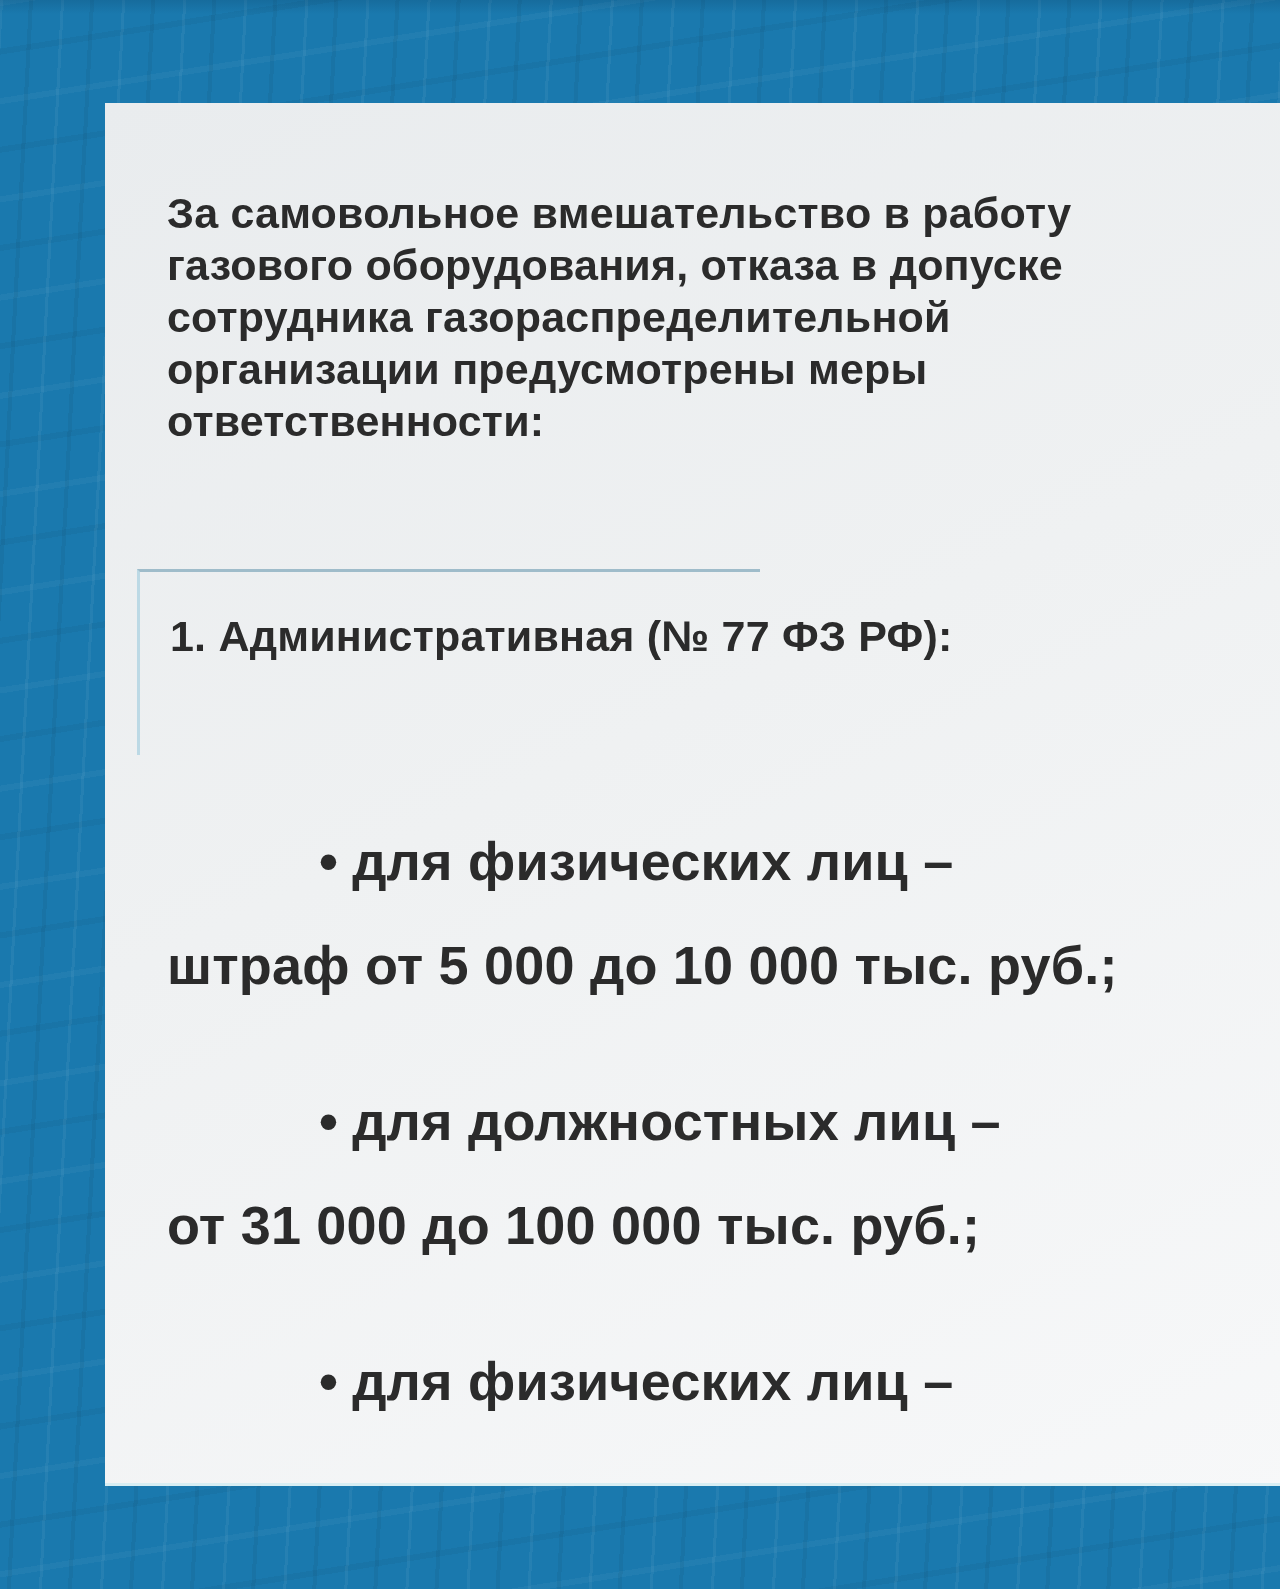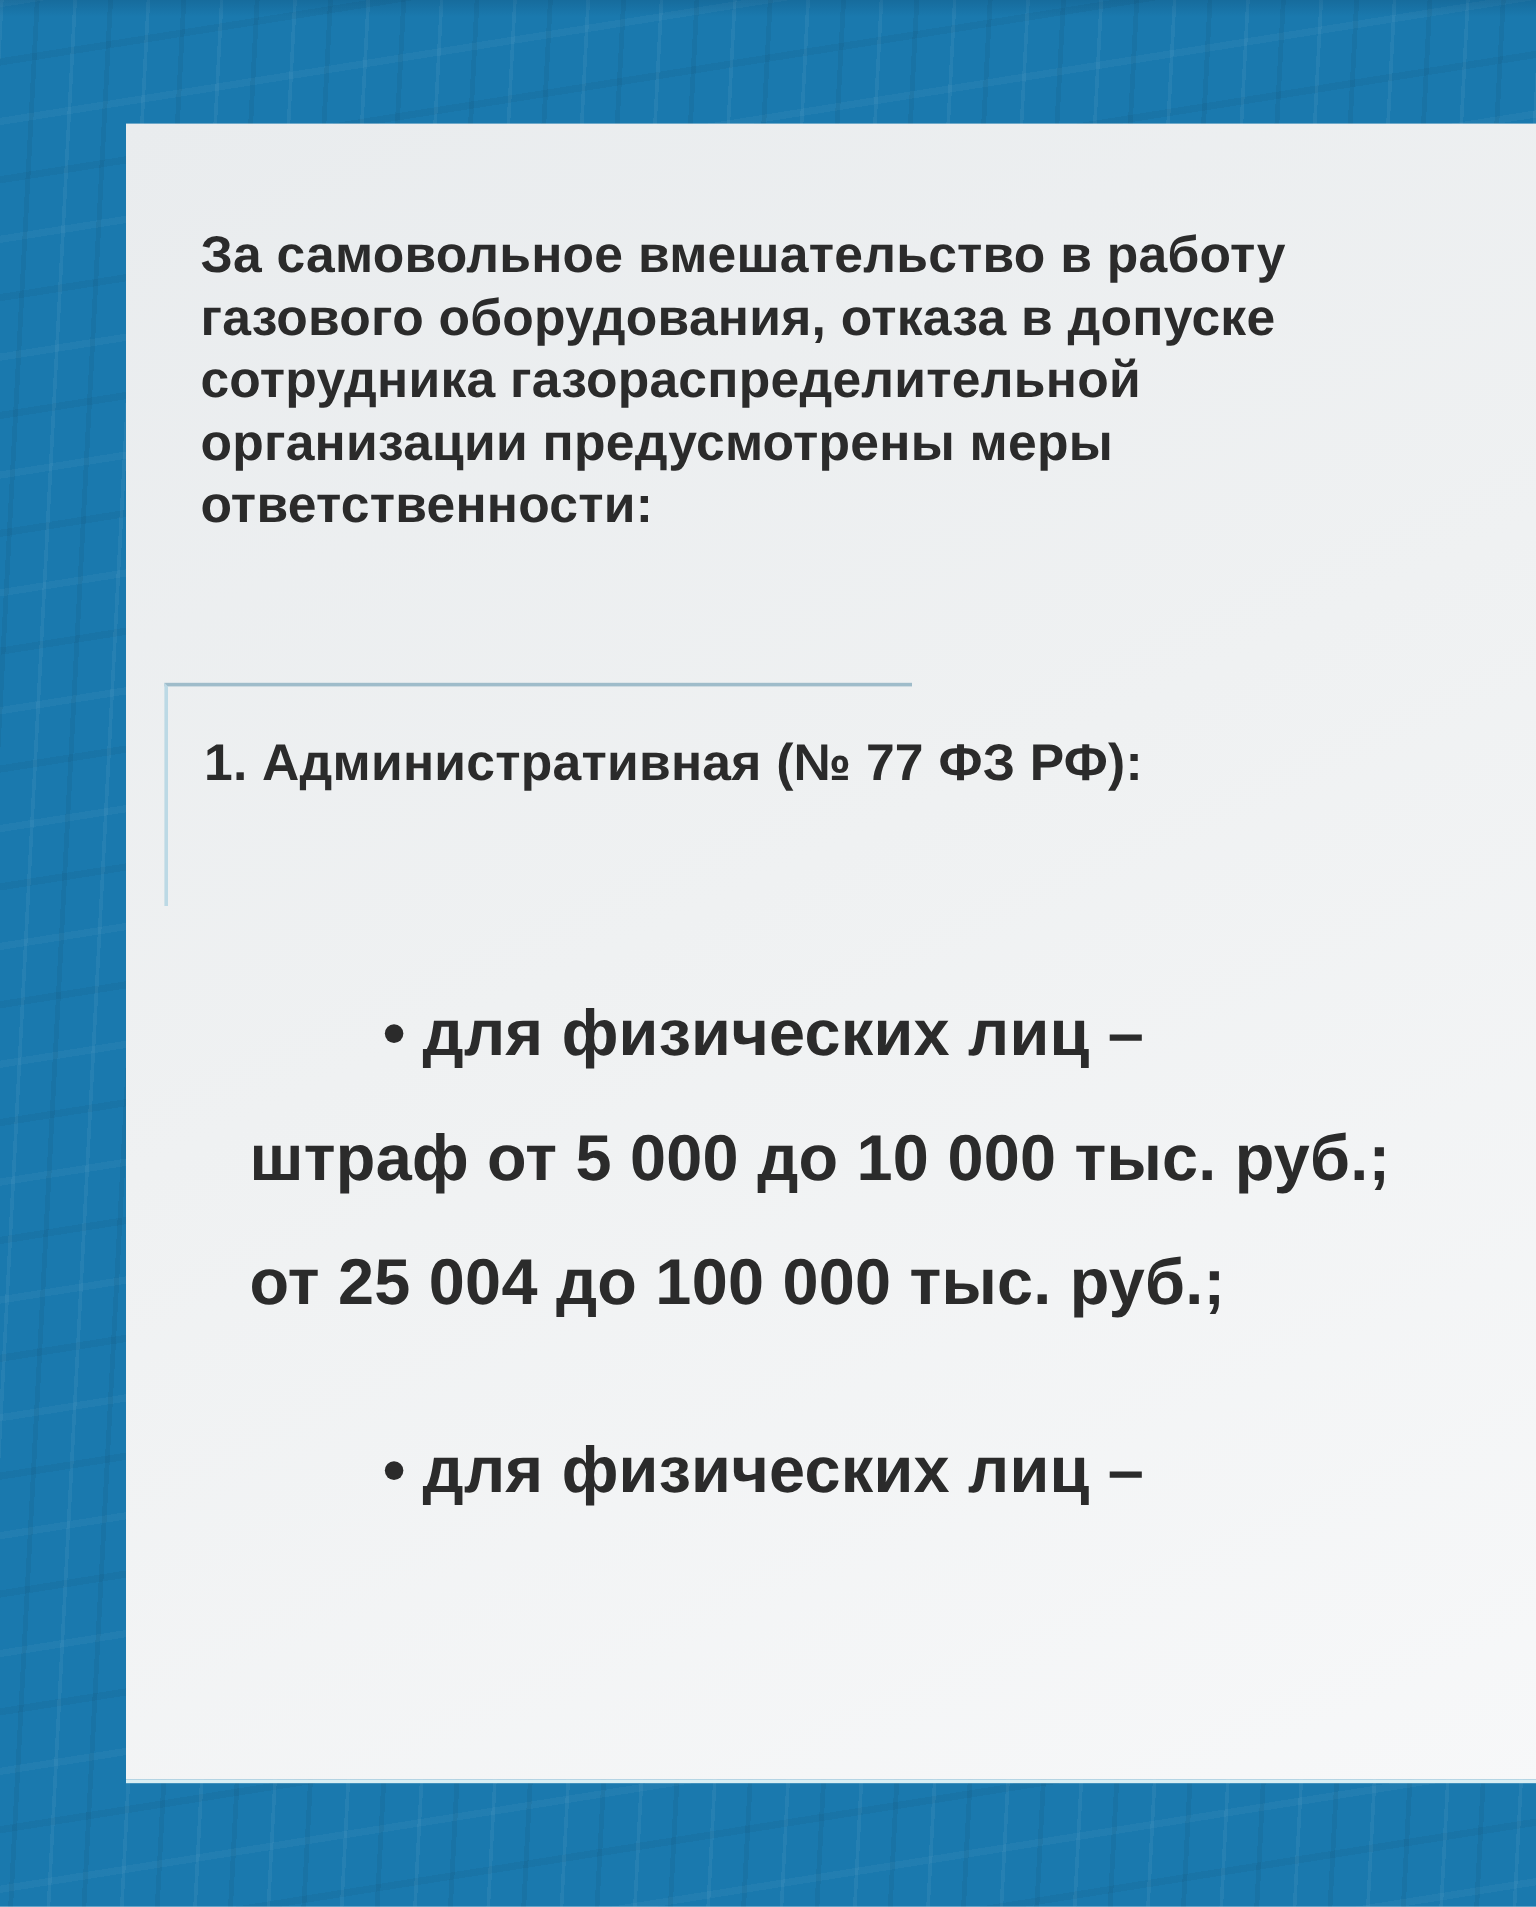--- a/index.html
+++ b/index.html
@@ -91,21 +91,20 @@
     color: #2b2b2b;
     letter-spacing: 0.2px;
   }
   .bullet .line1 {
     display: block;
     white-space: pre;
   }
   .bullet .line2 {
     display: block;
     white-space: pre;
-    margin-left: 41px;
   }
   .dot {
     margin-right: 14px;
   }
 </style>
 </head>
 <body>
 
 <div class="bg">
   <div class="card">
@@ -123,21 +122,24 @@
     <ul class="bullets">
 
       <li class="bullet">
         <span class="line1">
           <span class="dot">•</span><span>для физических лиц –</span>
         </span>
         <span class="line2">штраф от 5 000 до 10 000 тыс. руб.;</span>
       </li>
 
       <li class="bullet">
-        <span class="line2">от 25 004 до 100 000 тыс. руб.;</span>
+        <span class="line1">
+          <span class="dot">•</span><span>для должностных лиц –</span>
+        </span>
+        <span class="line2">от 31 000 до 100 000 тыс. руб.;</span>
       </li>
 
       <li class="bullet">
         <span class="line1">
           <span class="dot">•</span><span>для физических лиц –</span>
         </span>
       </li>
 
     </ul>
   </div>

